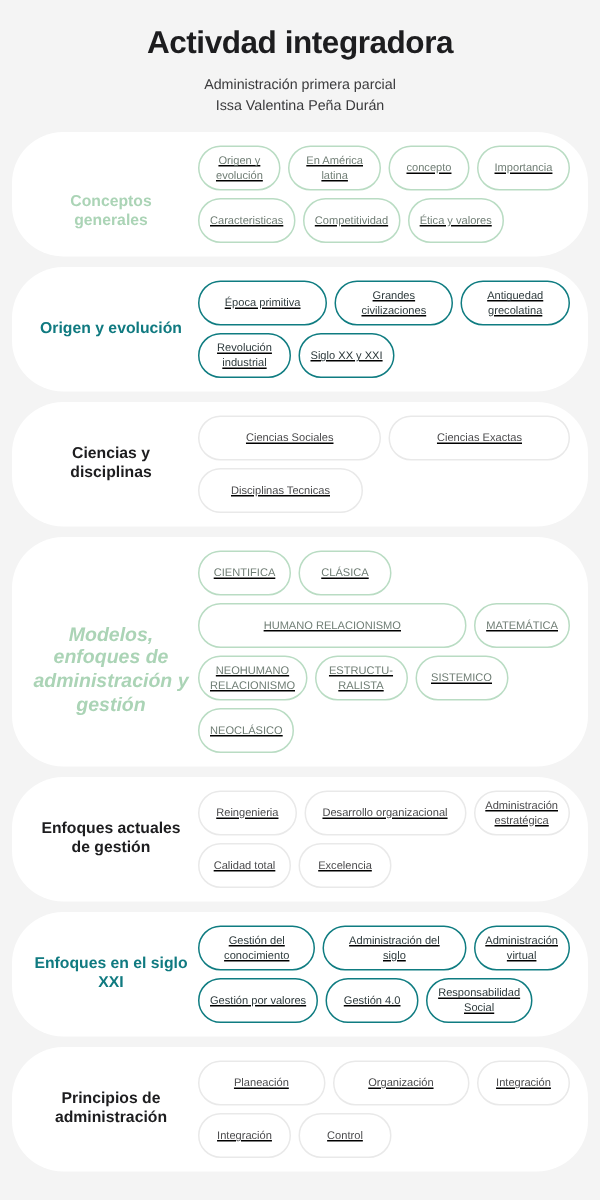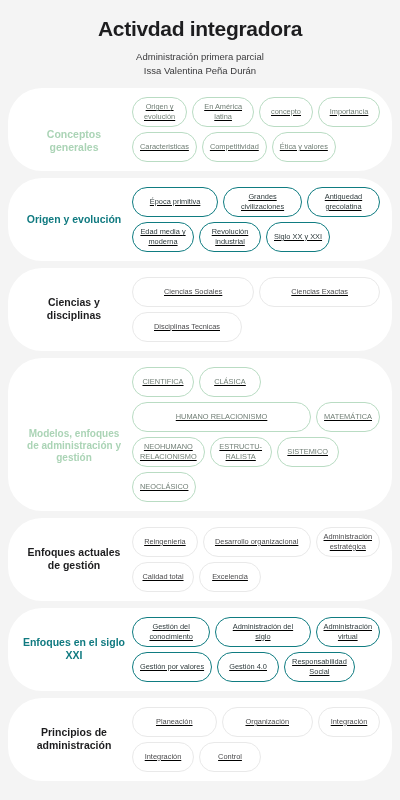--- a/index.html
+++ b/index.html
@@ -57,21 +57,22 @@
 
   .card-title {
     flex: 0 0 108px;
     text-align: center;
     font-size: 10.5px;
     font-weight: bold;
     line-height: 1.22;
     padding: 0 2px;
   }
   .card-title.mini {
-    font-size: 10px;
+    font-size: 13px;
+    font-style: italic;
   }
 
   .pills {
     flex: 1 1 auto;
     display: flex;
     flex-wrap: wrap;
     gap: 5px 5px;
     align-content: center;
     text-decoration: underline;
   }
@@ -141,22 +142,20 @@
     </div>
 
     <div class="card theme-teal">
       <div class="card-title">Origen y evolución</div>
       <div class="pills">
         <div class="pill">Época primitiva</div>
         <div class="pill">Grandes
 civilizaciones</div>
         <div class="pill">Antiguedad
 grecolatina</div>
-        <div class="pill w-sm">Edad media y
-moderna</div>
         <div class="pill w-sm">Revolución
 industrial</div>
         <div class="pill w-sm">Siglo XX y XXI</div>
       </div>
     </div>
 
     <div class="card theme-dark">
       <div class="card-title">Ciencias y disciplinas</div>
       <div class="pills">
         <div class="pill">Ciencias Sociales</div>

